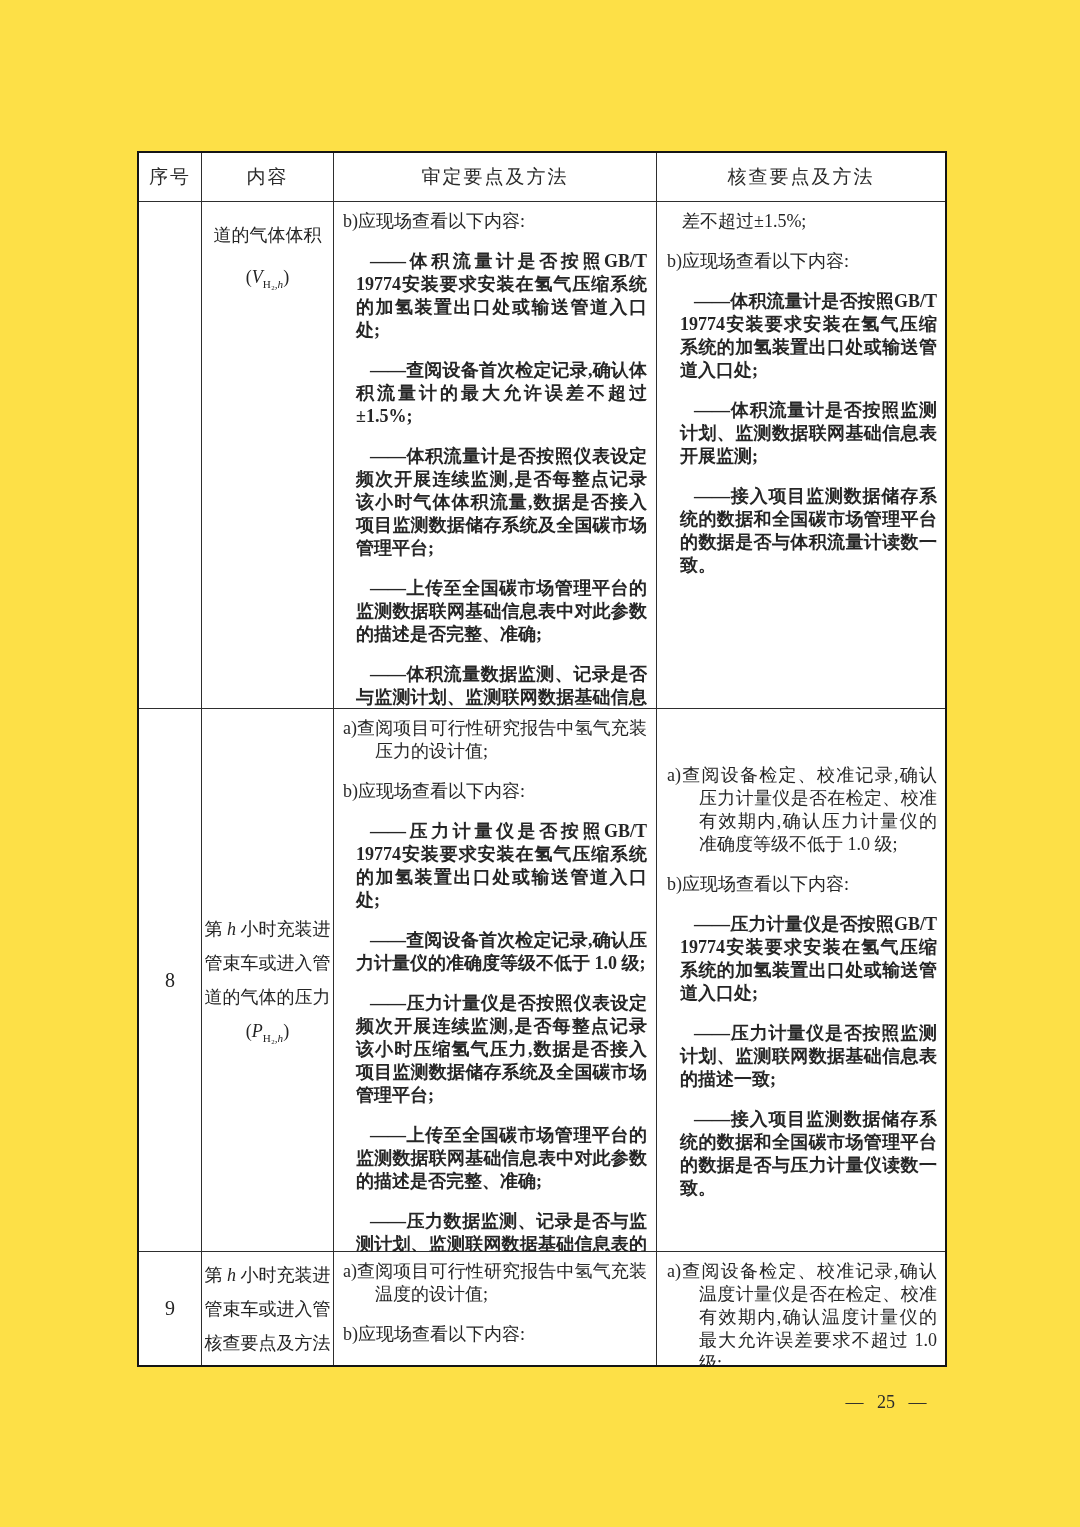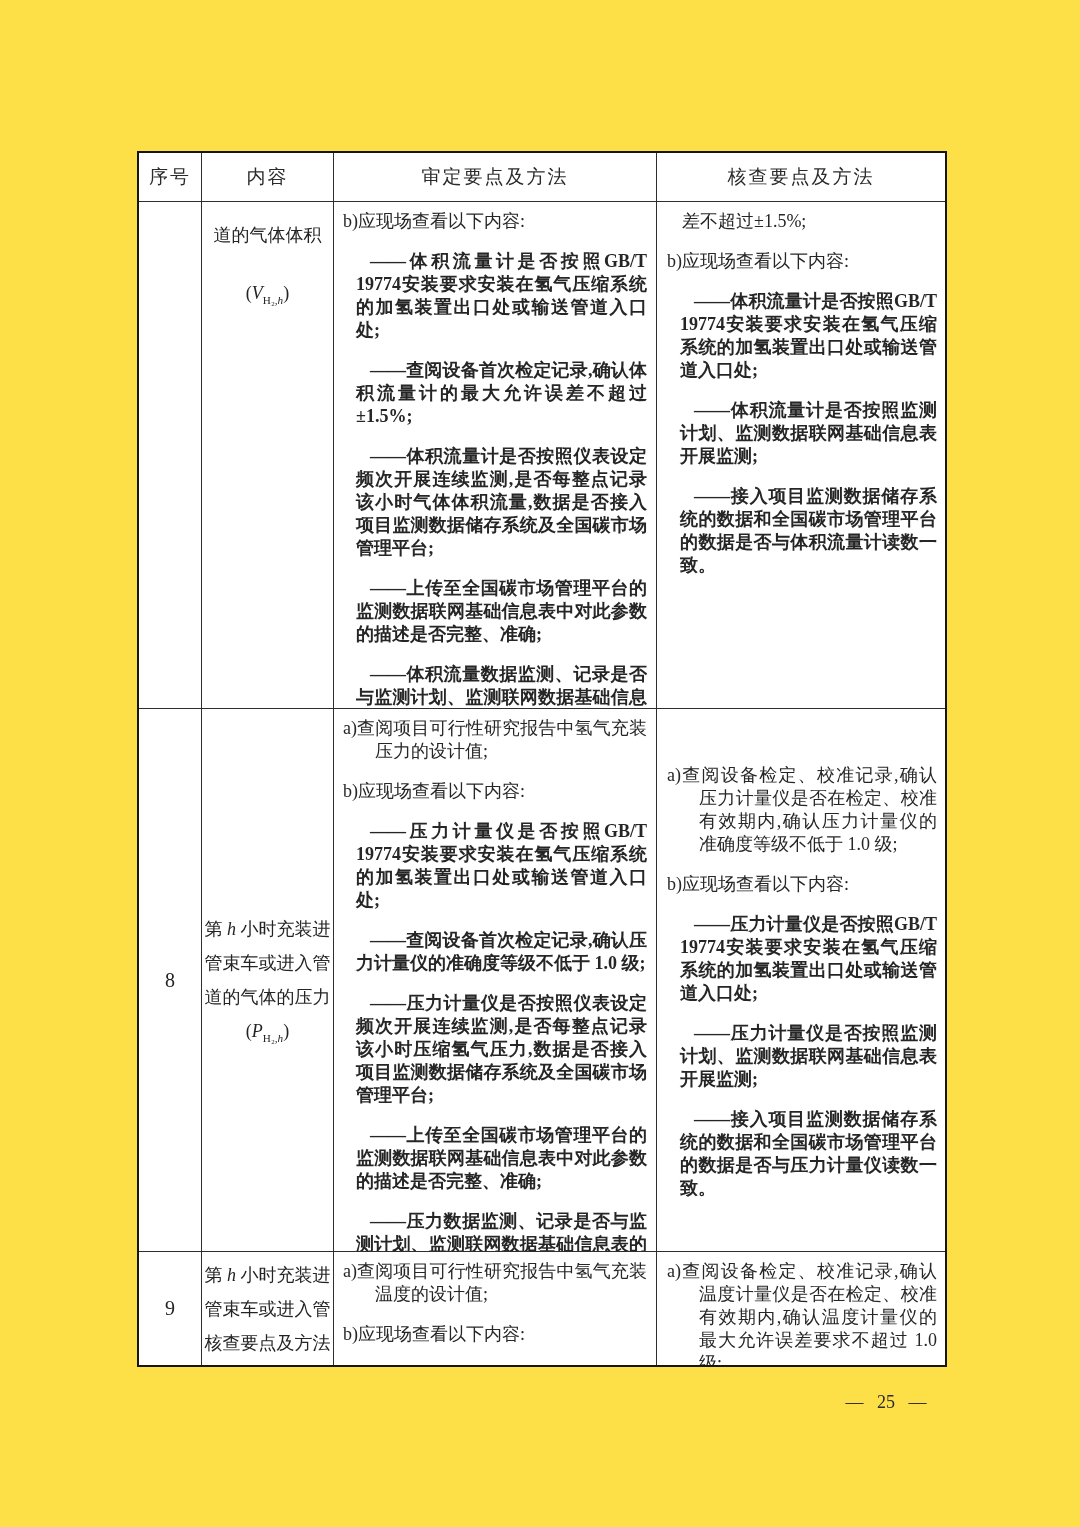--- a/index.html
+++ b/index.html
@@ -36,21 +36,21 @@
   }
   .num{
     display:flex;align-items:center;justify-content:center;
     font-size:20px;color:#242424;
   }
   .content{
     display:flex;flex-direction:column;align-items:center;justify-content:center;
     font-size:18px;text-align:center;color:#242424;white-space:nowrap;
   }
   .content .cline{line-height:34px;}
-  .v-top{justify-content:flex-start;padding-top:12px;gap:16px;}
+  .v-top{justify-content:flex-start;padding-top:12px;}
   .r-a .content .cline{line-height:42px;}
   .text{padding:8px 9px 0 9px;font-size:18px;color:#262626;}
   .c4.text{padding-left:10px;padding-right:8px;}
   .pt-lg{padding-top:55px;}
   .text p{margin:0 0 17px 0;line-height:23px;text-align:justify;}
   p.pa{padding-left:32px;text-indent:-32px;font-family:Liberation Serif, serif;}
   p.pd{padding-left:13px;text-indent:14px;font-weight:bold;}
   p.pc{padding-left:15px;text-align:left;}
   .var{font-style:italic;}
   sub{font-size:0.62em;line-height:0;}
@@ -112,21 +112,21 @@
         <p class="pd">——压力计量仪是否按照GB/T 19774安装要求安装在氢气压缩系统的加氢装置出口处或输送管道入口处;</p>
         <p class="pd">——查阅设备首次检定记录,确认压力计量仪的准确度等级不低于 1.0 级;</p>
         <p class="pd">——压力计量仪是否按照仪表设定频次开展连续监测,是否每整点记录该小时压缩氢气压力,数据是否接入项目监测数据储存系统及全国碳市场管理平台;</p>
         <p class="pd">——上传至全国碳市场管理平台的监测数据联网基础信息表中对此参数的描述是否完整、准确;</p>
         <p class="pd">——压力数据监测、记录是否与监测计划、监测联网数据基础信息表的描述一致。</p>
       </div>
       <div class="cell c4 text pt-lg">
         <p class="pa">a)查阅设备检定、校准记录,确认压力计量仪是否在检定、校准有效期内,确认压力计量仪的准确度等级不低于 1.0 级;</p>
         <p class="pa">b)应现场查看以下内容:</p>
         <p class="pd">——压力计量仪是否按照GB/T 19774安装要求安装在氢气压缩系统的加氢装置出口处或输送管道入口处;</p>
-        <p class="pd">——压力计量仪是否按照监测计划、监测数据联网基础信息表开展监测;</p>
+        <p class="pd">——压力计量仪是否按照监测计划、监测联网数据基础信息表的描述一致;</p>
         <p class="pd">——接入项目监测数据储存系统的数据和全国碳市场管理平台的数据是否与压力计量仪读数一致。</p>
       </div>
     </div>
 
     <div class="row r-9">
       <div class="cell c1 num">9</div>
       <div class="cell c2 content">
         <div class="cline"><span>第 </span><span class="var">h</span><span> 小时充装进</span></div>
         <div class="cline">管束车或进入管</div>
         <div class="cline">核查要点及方法</div>

